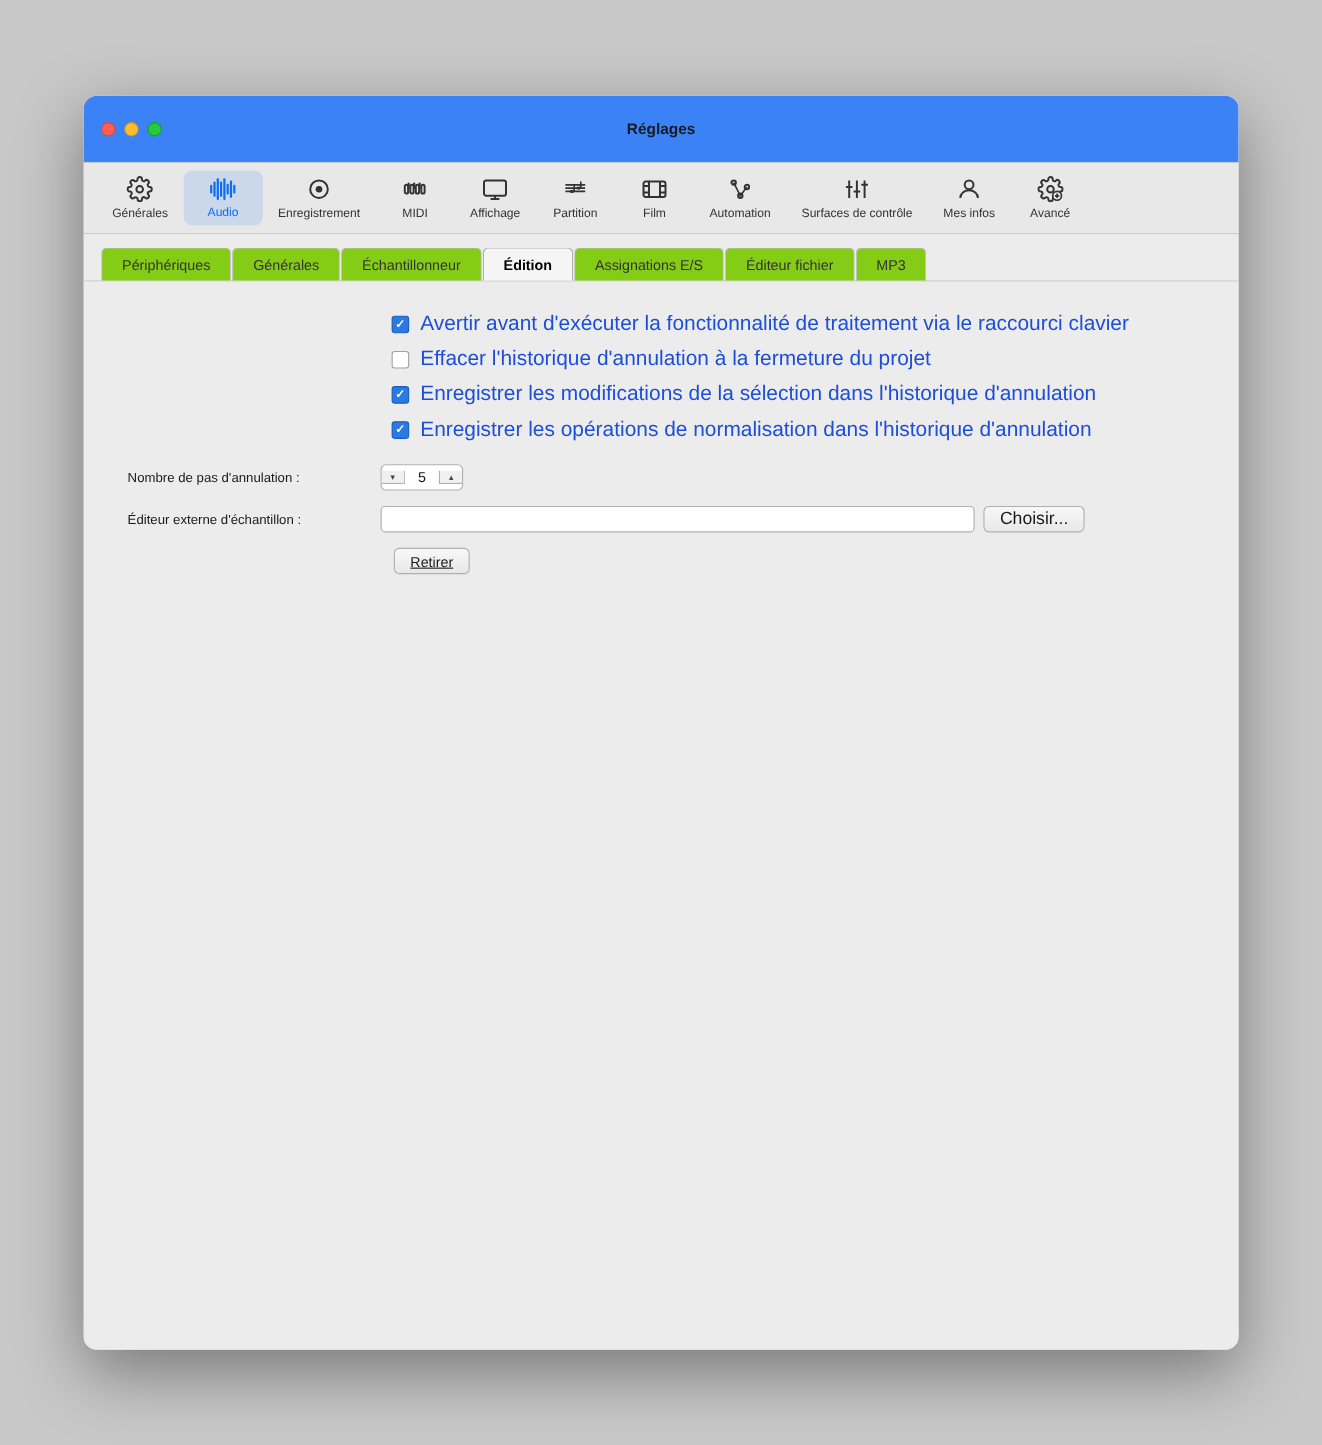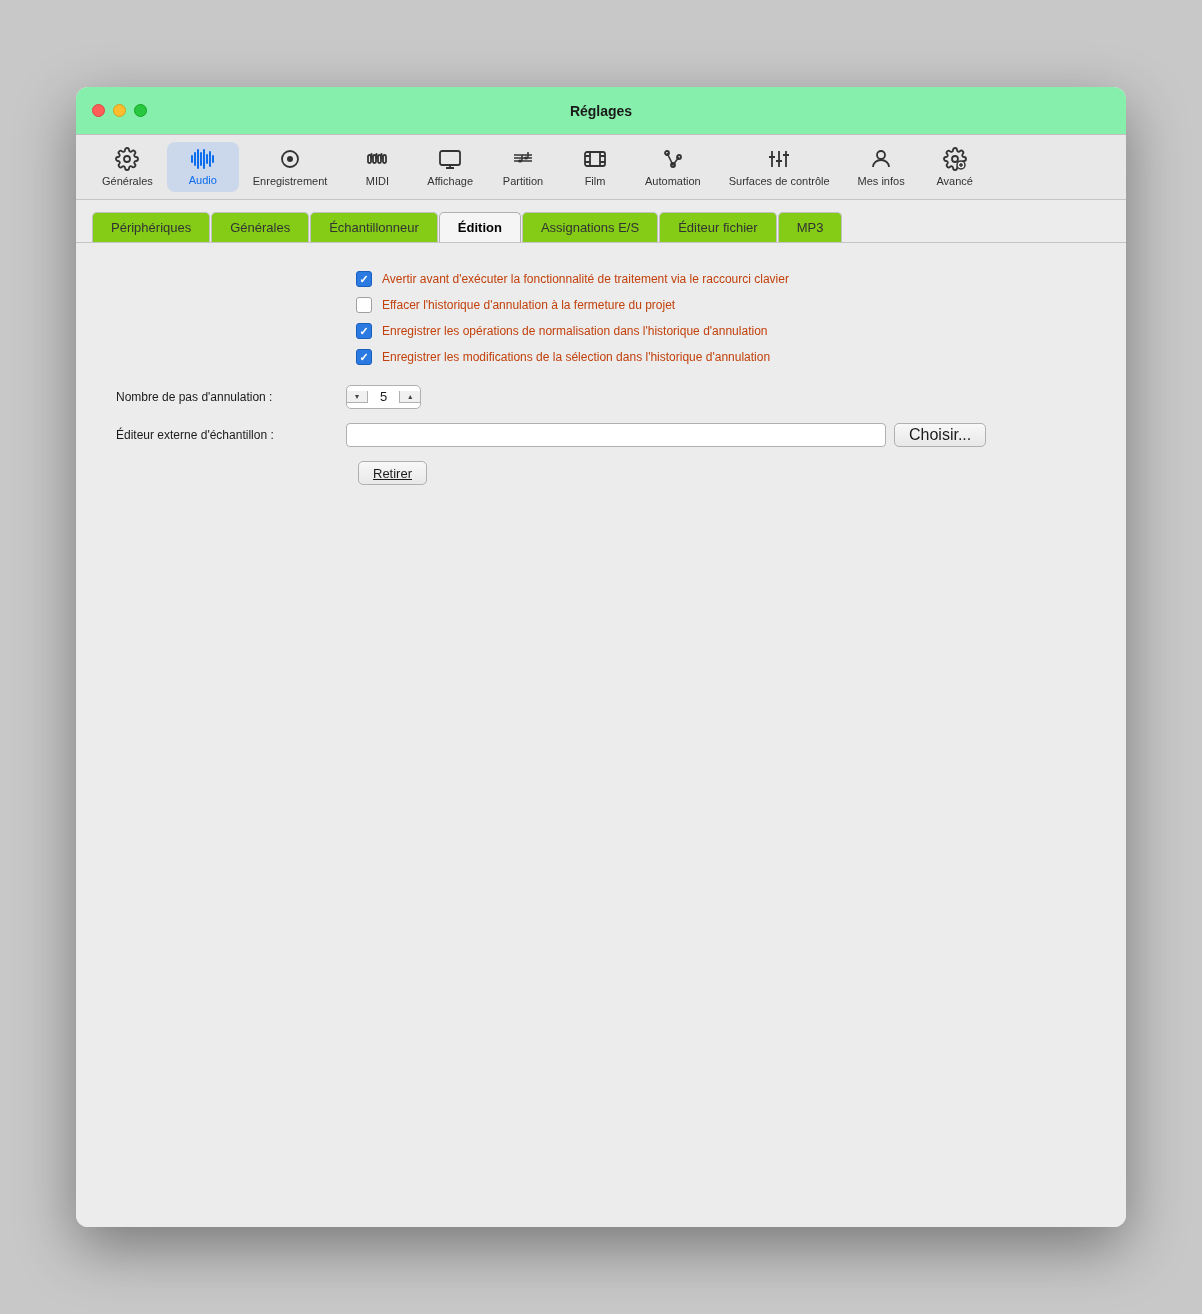--- a/index.html
+++ b/index.html
@@ -19,23 +19,23 @@
       background: #ececec;
       border-radius: 12px;
       box-shadow: 0 20px 60px rgba(0,0,0,0.4);
       overflow: hidden;
       display: flex;
       flex-direction: column;
     }
 
     
     .title-bar {
-      background: #86efac;
+      background: #3b82f6;
       border-bottom: 1px solid #c0c0c0;
-      height: 48px;
+      height: 61px;
       display: flex;
       align-items: center;
       justify-content: center;
       position: relative;
       border-radius: 12px 12px 0 0;
     }
 
     .traffic-lights {
       position: absolute;
       left: 16px;
@@ -196,22 +196,22 @@
 
     .checkbox-box.checked::after {
       content: '✓';
       color: white;
       font-size: 11px;
       font-weight: bold;
       line-height: 1;
     }
 
     .checkbox-label {
-      font-size: 12px;
-      color: #c2410c;
+      font-size: 19px;
+      color: #1d4ed8;
     }
 
     
     .form-row {
       display: flex;
       align-items: center;
       margin-bottom: 14px;
     }
 
     .form-label {
@@ -491,26 +491,26 @@
           <span class="checkbox-label">Avertir avant d'exécuter la fonctionnalité de traitement via le raccourci clavier</span>
         </div>
 
         <div class="checkbox-row">
           <div class="checkbox-box"></div>
           <span class="checkbox-label">Effacer l'historique d'annulation à la fermeture du projet</span>
         </div>
 
         <div class="checkbox-row">
           <div class="checkbox-box checked"></div>
-          <span class="checkbox-label">Enregistrer les opérations de normalisation dans l'historique d'annulation</span>
+          <span class="checkbox-label">Enregistrer les modifications de la sélection dans l'historique d'annulation</span>
         </div>
 
         <div class="checkbox-row">
           <div class="checkbox-box checked"></div>
-          <span class="checkbox-label">Enregistrer les modifications de la sélection dans l'historique d'annulation</span>
+          <span class="checkbox-label">Enregistrer les opérations de normalisation dans l'historique d'annulation</span>
         </div>
 
       </div>
 
       <div class="form-row">
         <span class="form-label">Nombre de pas d'annulation :</span>
         <div class="spinner-control">
           <div class="spinner-arrows">
             <div class="spinner-arrow">▾</div>
           </div>

